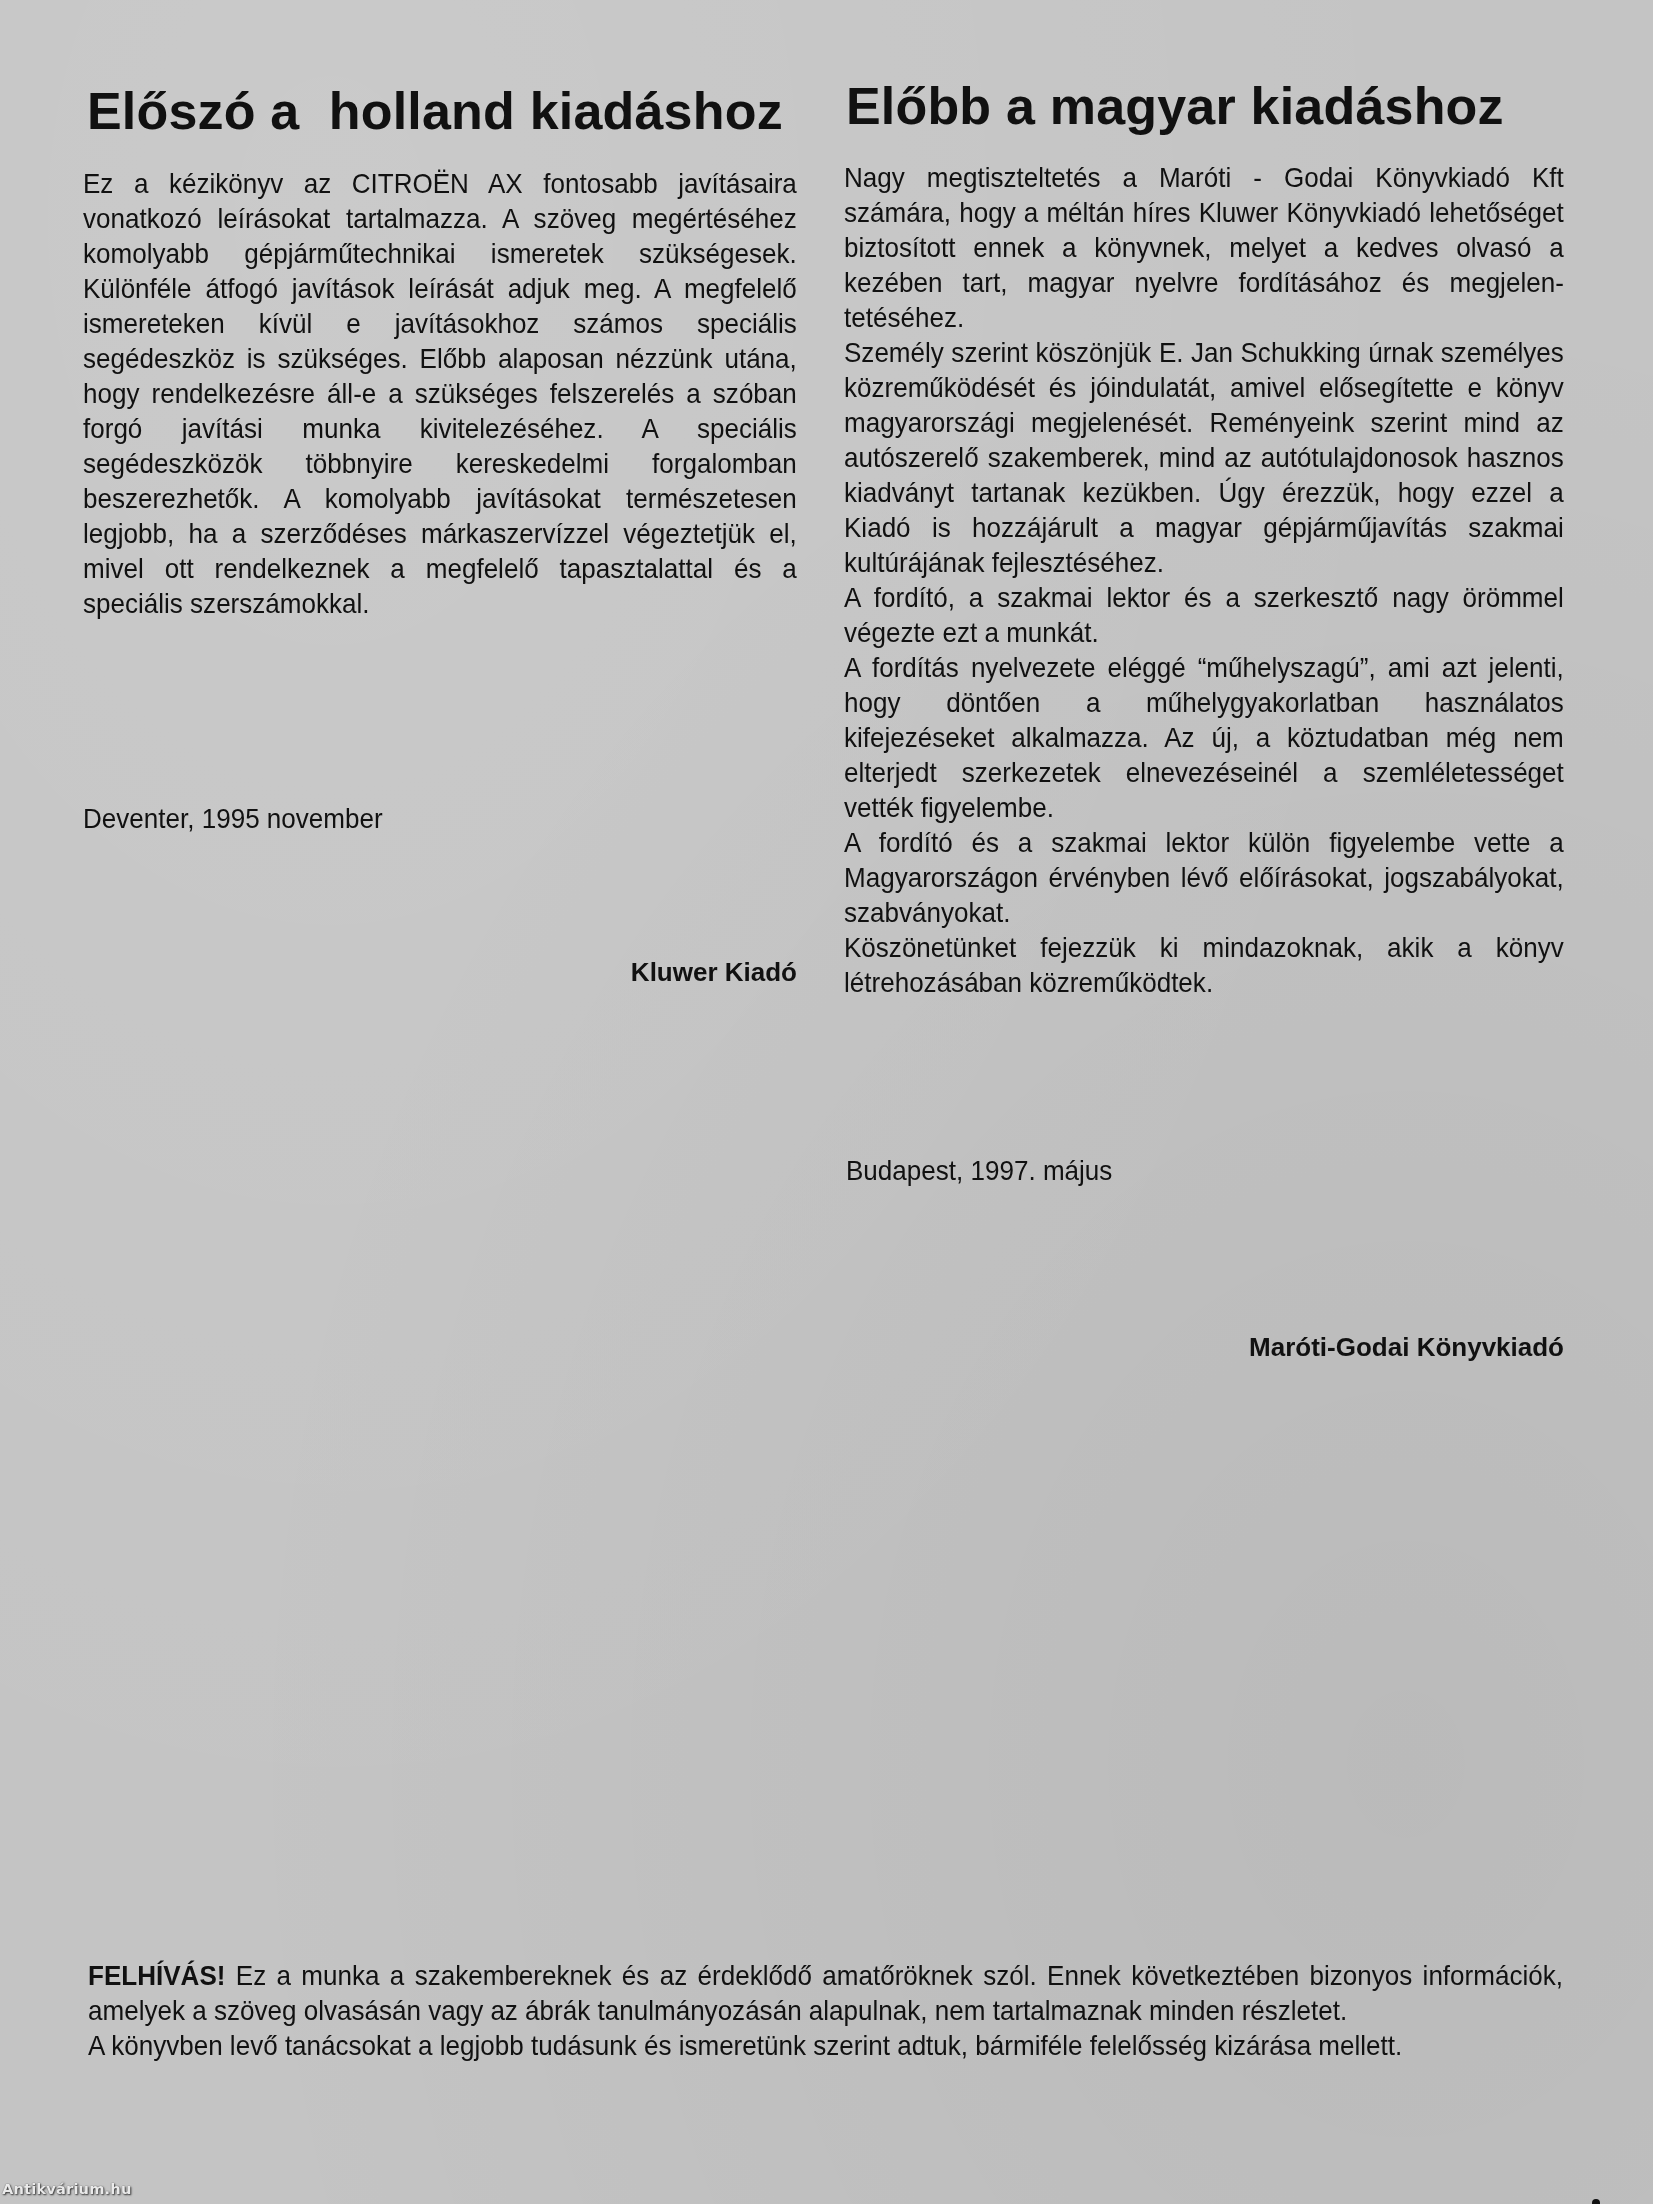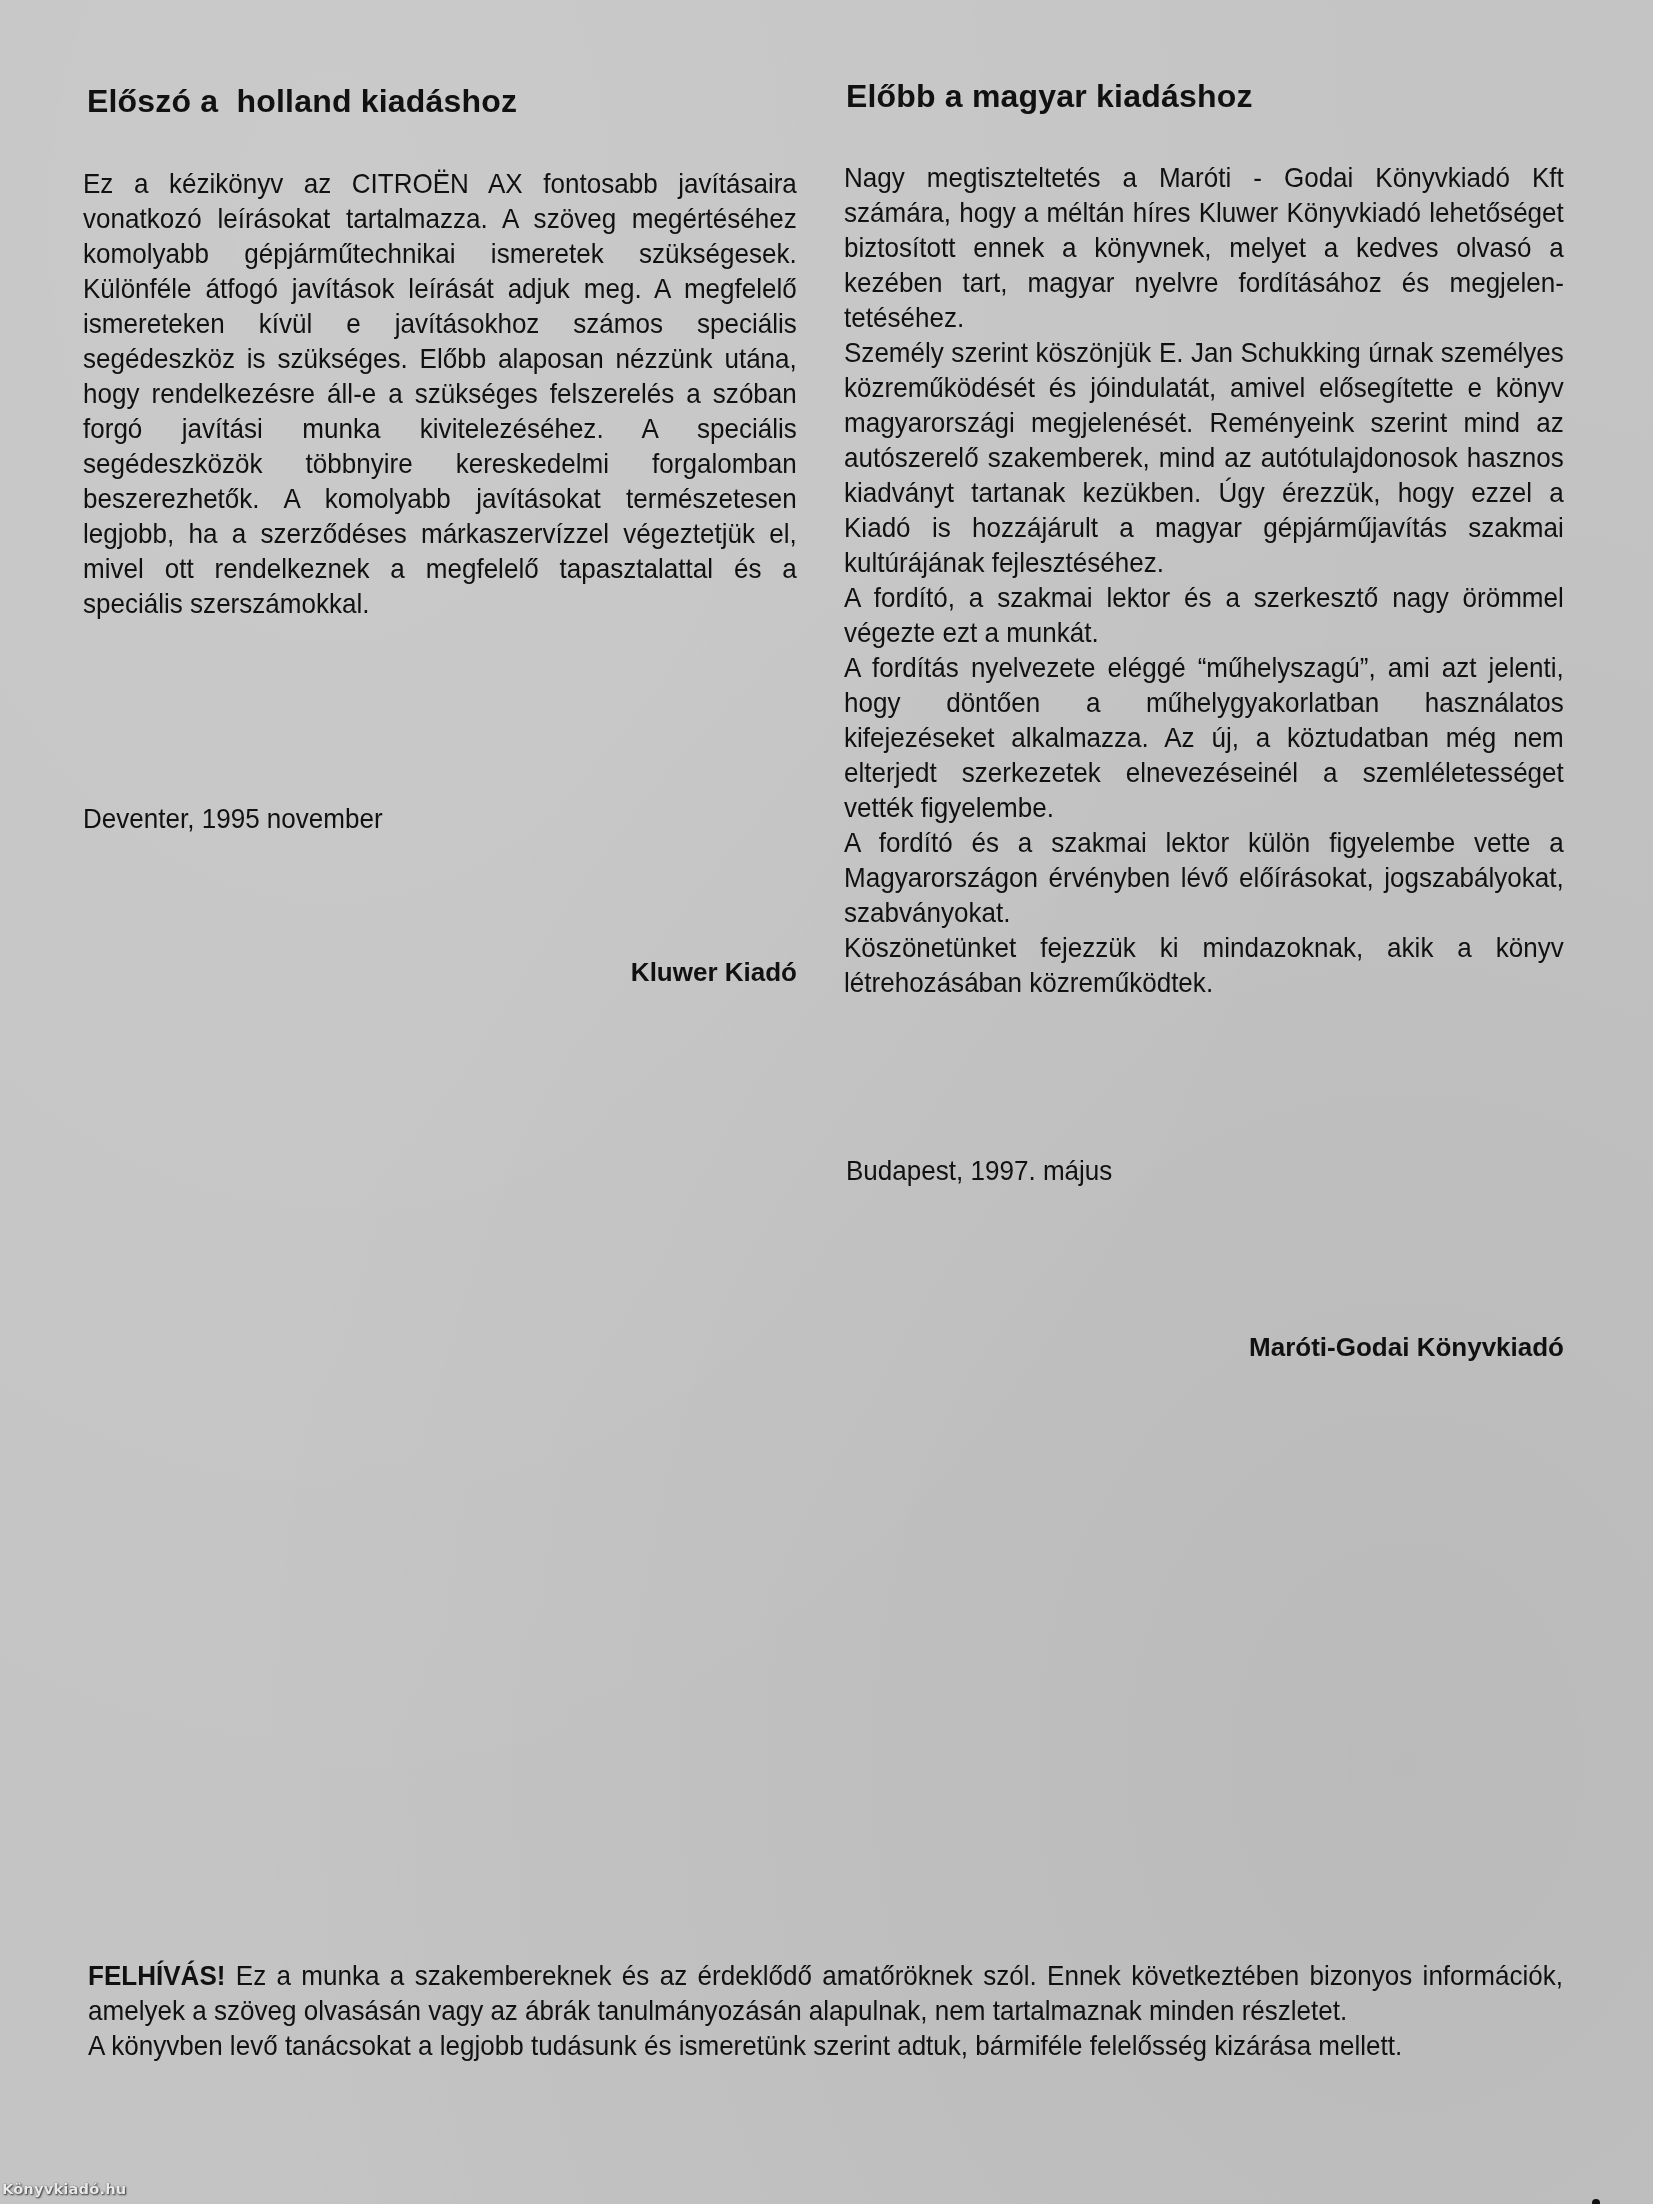--- a/index.html
+++ b/index.html
@@ -31,21 +31,21 @@
     left: 83px;
     width: 714px;
   }
   .col-right {
     left: 844px;
     width: 720px;
   }
   h2 {
     margin: 0;
     font-weight: bold;
-    font-size: 32px;
+    font-size: 52px;
     letter-spacing: 0.2px;
     line-height: 1;
     position: absolute;
     white-space: pre;
   }
   .col-left h2 { top: 85px; left: 3.9px; }
   .col-right h2 { top: 80px; left: 1.9px; }
   .body-text {
     position: absolute;
     left: 0;
@@ -146,15 +146,15 @@
   <div class="signature">Maróti-Godai Könyvkiadó</div>
 </section>
 
 <section class="notice">
   <div class="notice-wrap">
     <p><span class="label">FELHÍVÁS!</span><span> Ez a munka a szakembereknek és az érdeklődő amatőröknek szól. Ennek következtében bizonyos információk, amelyek a szöveg olvasásán vagy az ábrák tanulmányozásán alapulnak, nem tartalmaznak minden részletet.</span></p>
     <p>A könyvben levő tanácsokat a legjobb tudásunk és ismeretünk szerint adtuk, bármiféle felelősség kizárása mellett.</p>
   </div>
 </section>
 
-<div class="watermark">Könyvkiadó.hu</div>
+<div class="watermark">Antikvárium.hu</div>
 <div class="page-mark"></div>
 
 
 </body></html>

